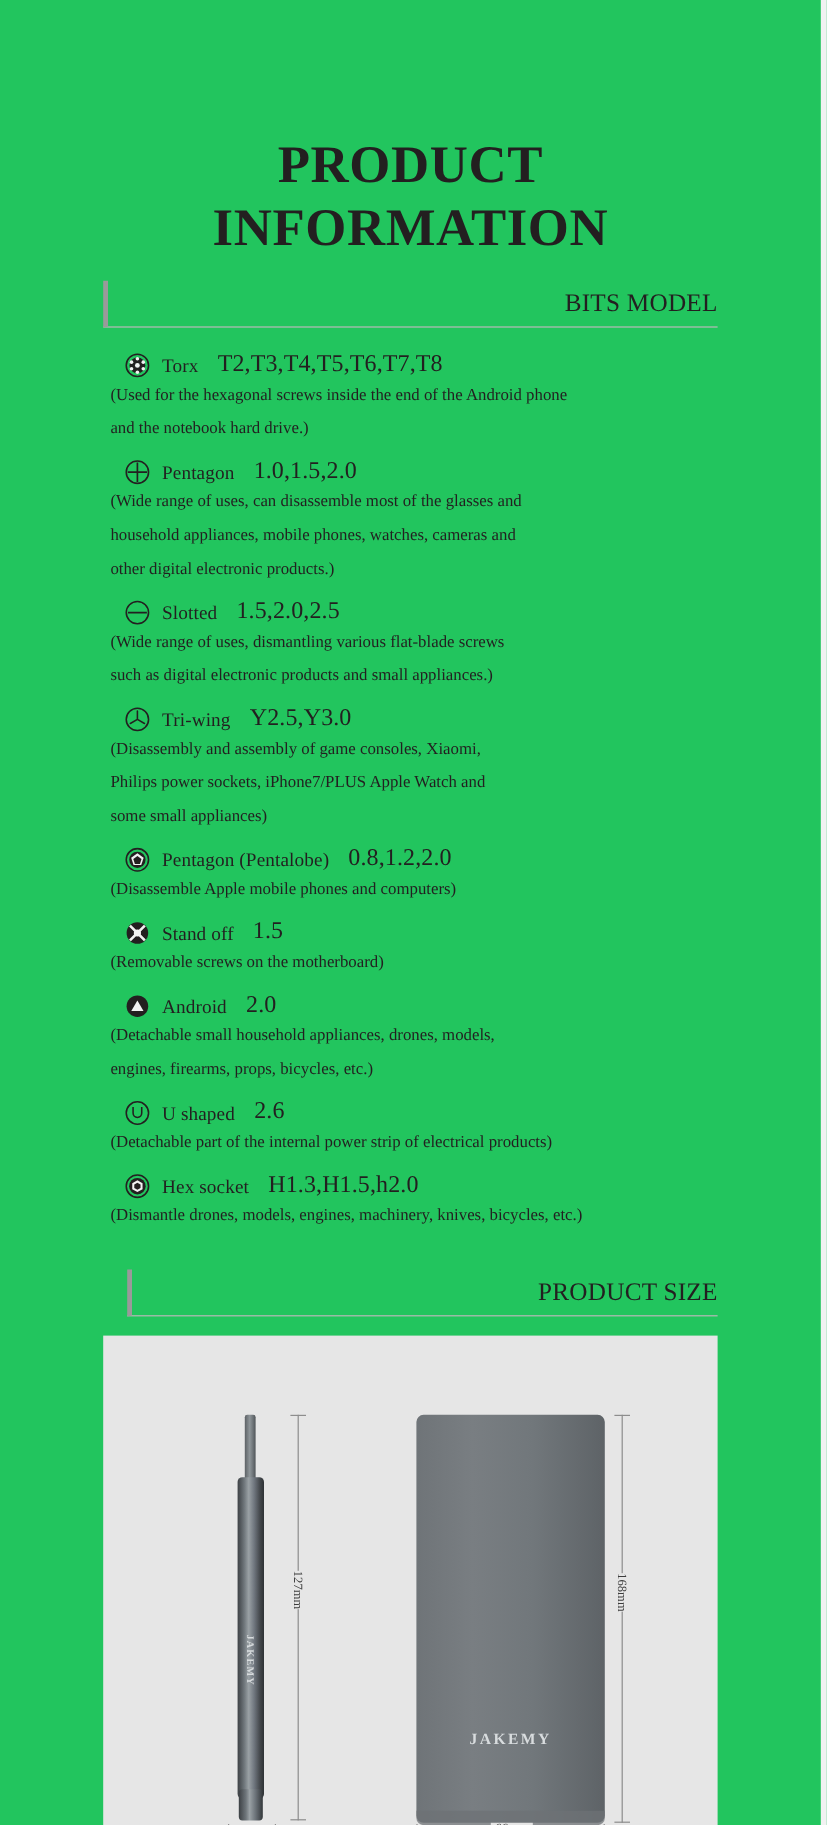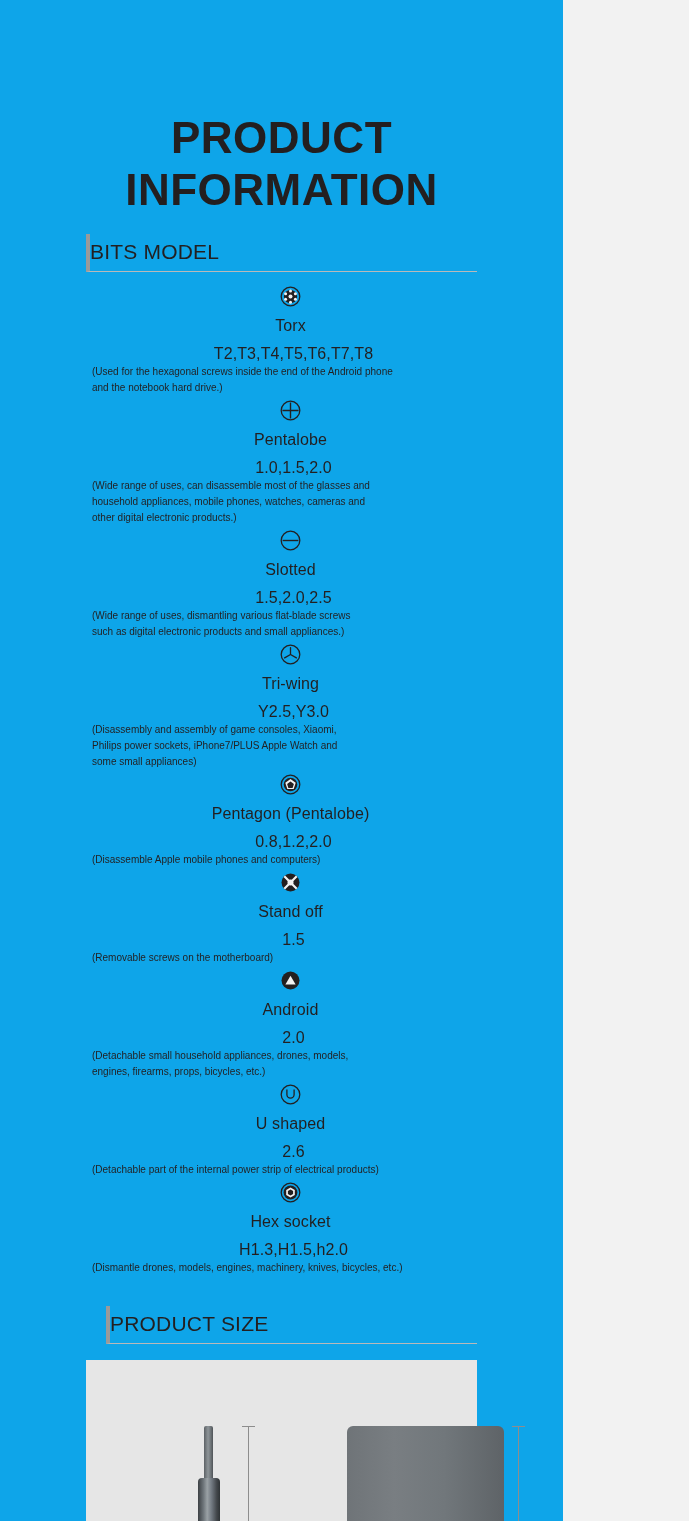--- a/index.html
+++ b/index.html
@@ -9,23 +9,24 @@
   body {
     width: 689px;
     height: 1521px;
     background: #f2f2f2;
     font-family: "Liberation Sans", sans-serif;
     color: #231f20;
     overflow: hidden;
   }
   .page {
     position: relative;
-    width: 563px;
+    width: 684px;
     height: 1521px;
-    background: #0ea5e9;
+    background: #22c55e;
+    font-family: Liberation Serif, serif;
   }
   
   .title-block {
     text-align: center;
     padding-top: 112px;
   }
   .title-line {
     font-size: 44px;
     font-weight: bold;
     letter-spacing: 0.5px;
@@ -37,54 +38,54 @@
     margin: 0 86px 0 86px;
   }
   .section-head {
     font-size: 21px;
     font-weight: normal;
     letter-spacing: 0.2px;
     color: #231f20;
     border-bottom: 1.5px solid #b9b9b9;
     padding: 6px 0 7px 0;
     border-left: 4px solid #9a9a9a;
+    text-align: right;
   }
   #bits-section-head { margin-top: 18px; }
   #size-section-head { margin-top: 30px; margin-left: 20px; }
 
   
   .bits-list {
     margin: 14px 0 0 0;
     padding: 0 0 0 4px;
   }
   .bit-item {
     margin-bottom: 4px;
   }
   .bit-row {
     display: flex;
-    align-items: center;
+    align-items: flex-end;
     gap: 10px;
     padding-left: 14px;
     min-height: 28px;
-    flex-direction: column;
   }
   .bit-name {
     font-size: 16px;
     color: #231f20;
     letter-spacing: 0.1px;
   }
   .bit-sizes {
-    font-size: 16px;
+    font-size: 20px;
     color: #231f20;
     letter-spacing: 0.1px;
     margin-left: 6px;
   }
   .bit-desc {
-    font-size: 10px;
-    line-height: 16px;
+    font-size: 14px;
+    line-height: 28px;
     color: #231f20;
     margin: 1px 0 0 0;
     padding-left: 2px;
     white-space: pre-line;
   }
   
   .icon {
     width: 21px;
     height: 21px;
     flex: 0 0 21px;
@@ -250,21 +251,21 @@
       </div>
 
       <div class="bit-item">
         <div class="bit-row">
           <span class="icon">
             <svg width="21" height="21" viewBox="0 0 21 21">
               <circle cx="10.5" cy="10.5" r="9.3" fill="none" stroke="#231f20" stroke-width="1.3"></circle>
               <path d="M10.5 2.4 V18.6 M2.4 10.5 H18.6" stroke="#231f20" stroke-width="1.4" fill="none"></path>
             </svg>
           </span>
-          <span class="bit-name">Pentalobe</span>
+          <span class="bit-name">Pentagon</span>
           <span class="bit-sizes">1.0,1.5,2.0</span>
         </div>
         <div class="bit-desc">(Wide range of uses, can disassemble most of the glasses and
 household appliances, mobile phones, watches, cameras and
 other digital electronic products.)</div>
       </div>
 
       <div class="bit-item">
         <div class="bit-row">
           <span class="icon">

